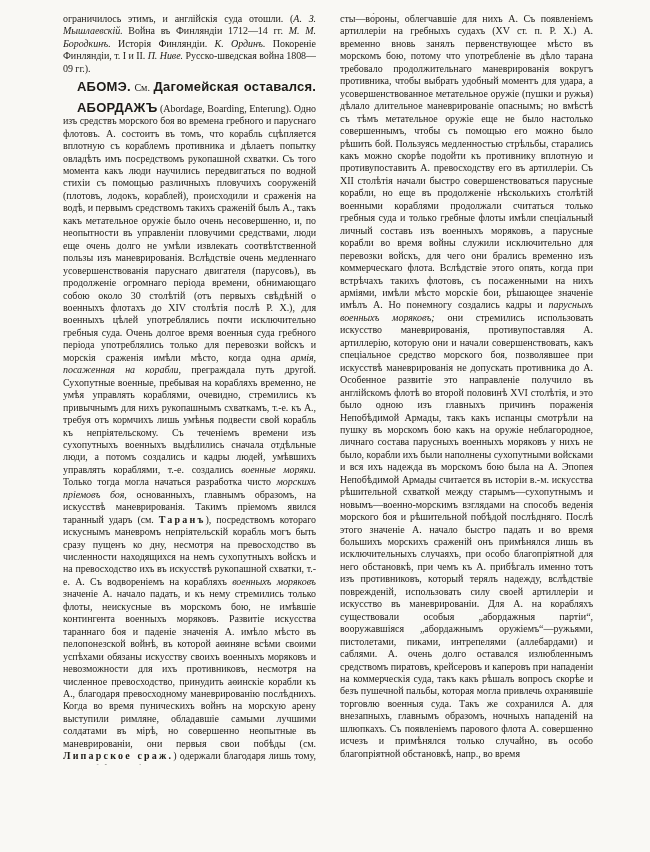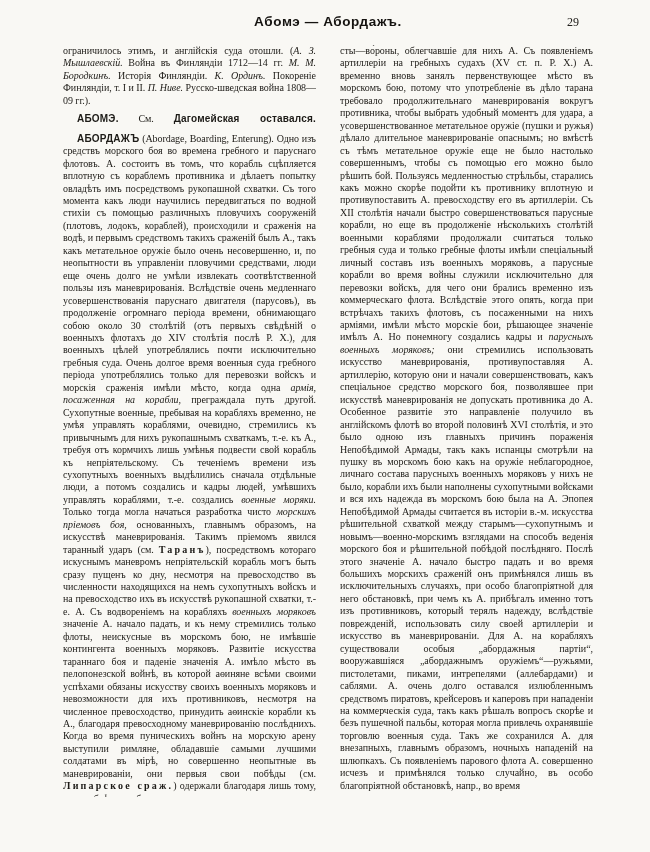--- a/index.html
+++ b/index.html
@@ -63,34 +63,30 @@
   }
   .para.entry-ref {
     margin: 6px 0 7px;
     text-indent: 14px;
     text-align-last: justify;
   }
   .s-italic  { font-style: italic; }
   .s-bold {
     font-weight: bold;
     font-family: "Liberation Sans", sans-serif;
-    font-size: 10px;
+    font-size: 13px;
     letter-spacing: 0.2px;
   }
   .s-spaced { letter-spacing: 2.2px; font-weight: bold; }
 </style>
 </head>
 <body>
 
 <div class="page">
 
-  <div class="running-head">
-    <span class="running-title">Абомэ — Абордажъ.</span>
-    <span class="page-number">29</span>
-  </div>
 
   <div class="columns">
 
     <div class="col">
       <p class="para"><span>ограничилось этимъ, и англійскія суда отошли. (</span><span class="s-italic">А. З. Мышлаевскій.</span><span> Война въ Финляндіи 1712—14 гг. </span><span class="s-italic">М. М. Бородкинъ.</span><span> Исторія Финляндіи. </span><span class="s-italic">К. Ординъ.</span><span> Покореніе Финляндіи, т. I и II. </span><span class="s-italic">П. Ниве.</span><span> Русско-шведская война 1808—09 гг.).</span></p>
       <p class="para entry-ref"><span class="s-bold">АБОМЭ.</span><span> См. </span><span class="s-bold">Дагомейская оставался.</span></p>
       <p class="para indent"><span class="s-bold">АБОРДАЖЪ</span><span> (Abordage, Boarding, Enterung). Одно изъ средствъ морского боя во времена гребного и паруснаго флотовъ. А. состоитъ въ томъ, что корабль сцѣпляется вплотную съ кораблемъ противника и дѣлаетъ попытку овладѣть имъ посредствомъ рукопашной схватки. Съ того момента какъ люди научились передвигаться по водной стихіи съ помощью различныхъ пловучихъ сооруженій (плотовъ, лодокъ, кораблей), происходили и сраженія на водѣ, и первымъ средствомъ такихъ сраженій былъ А., такъ какъ метательное оружіе было очень несовершенно, и, по неопытности въ управленіи пловучими средствами, люди еще очень долго не умѣли извлекать соотвѣтственной пользы изъ маневрированія. Вслѣдствіе очень медленнаго усовершенствованія паруснаго двигателя (парусовъ), въ продолженіе огромнаго періода времени, обнимающаго собою около 30 столѣтій (отъ первыхъ свѣдѣній о военныхъ флотахъ до XIV столѣтія послѣ Р. Х.), для военныхъ цѣлей употреблялись почти исключительно гребныя суда. Очень долгое время военныя суда гребного періода употреблялись только для перевозки войскъ и морскія сраженія имѣли мѣсто, когда одна </span><span class="s-italic">армія, посаженная на корабли,</span><span> преграждала путь другой. Сухопутные военные, пребывая на корабляхъ временно, не умѣя управлять кораблями, очевидно, стремились къ привычнымъ для нихъ рукопашнымъ схваткамъ, т.-е. къ А., требуя отъ кормчихъ лишь умѣнья подвести свой корабль къ непріятельскому. Съ теченіемъ времени изъ сухопутныхъ военныхъ выдѣлились сначала отдѣльные люди, а потомъ создались и кадры людей, умѣвшихъ управлять кораблями, т.-е. создались </span><span class="s-italic">военные моряки.</span><span> Только тогда могла начаться разработка чисто </span><span class="s-italic">морскихъ пріемовъ боя,</span><span> основанныхъ, главнымъ образомъ, на искусствѣ маневрированія. Такимъ пріемомъ явился таранный ударъ (см. </span><span class="s-spaced">Таранъ</span><span>), посредствомъ котораго искуснымъ маневромъ непріятельскій корабль могъ быть сразу пущенъ ко дну, несмотря на превосходство въ численности находящихся на немъ сухопутныхъ войскъ и на превосходство ихъ въ искусствѣ рукопашной схватки, т.-е. А. Съ водвореніемъ на корабляхъ </span><span class="s-italic">военныхъ моряковъ</span><span> значеніе А. начало падать, и къ нему стремились только флоты, неискусные въ морскомъ бою, не имѣвшіе контингента военныхъ моряковъ. Развитіе искусства тараннаго боя и паденіе значенія А. имѣло мѣсто въ пелопонезской войнѣ, въ которой аѳиняне всѣми своими успѣхами обязаны искусству своихъ военныхъ моряковъ и невозможности для ихъ противниковъ, несмотря на численное превосходство, принудить аѳинскіе корабли къ А., благодаря превосходному маневрированію послѣднихъ. Когда во время пуническихъ войнъ на морскую арену выступили римляне, обладавшіе самыми лучшими солдатами въ мірѣ, но совершенно неопытные въ маневрированіи, они первыя свои побѣды (см. </span><span class="s-spaced">Липарское сраж.</span><span>) одержали благодаря лишь тому, что изобрѣли особые перекидные помо-</span></p>
     </div>
 
     <div class="col">

